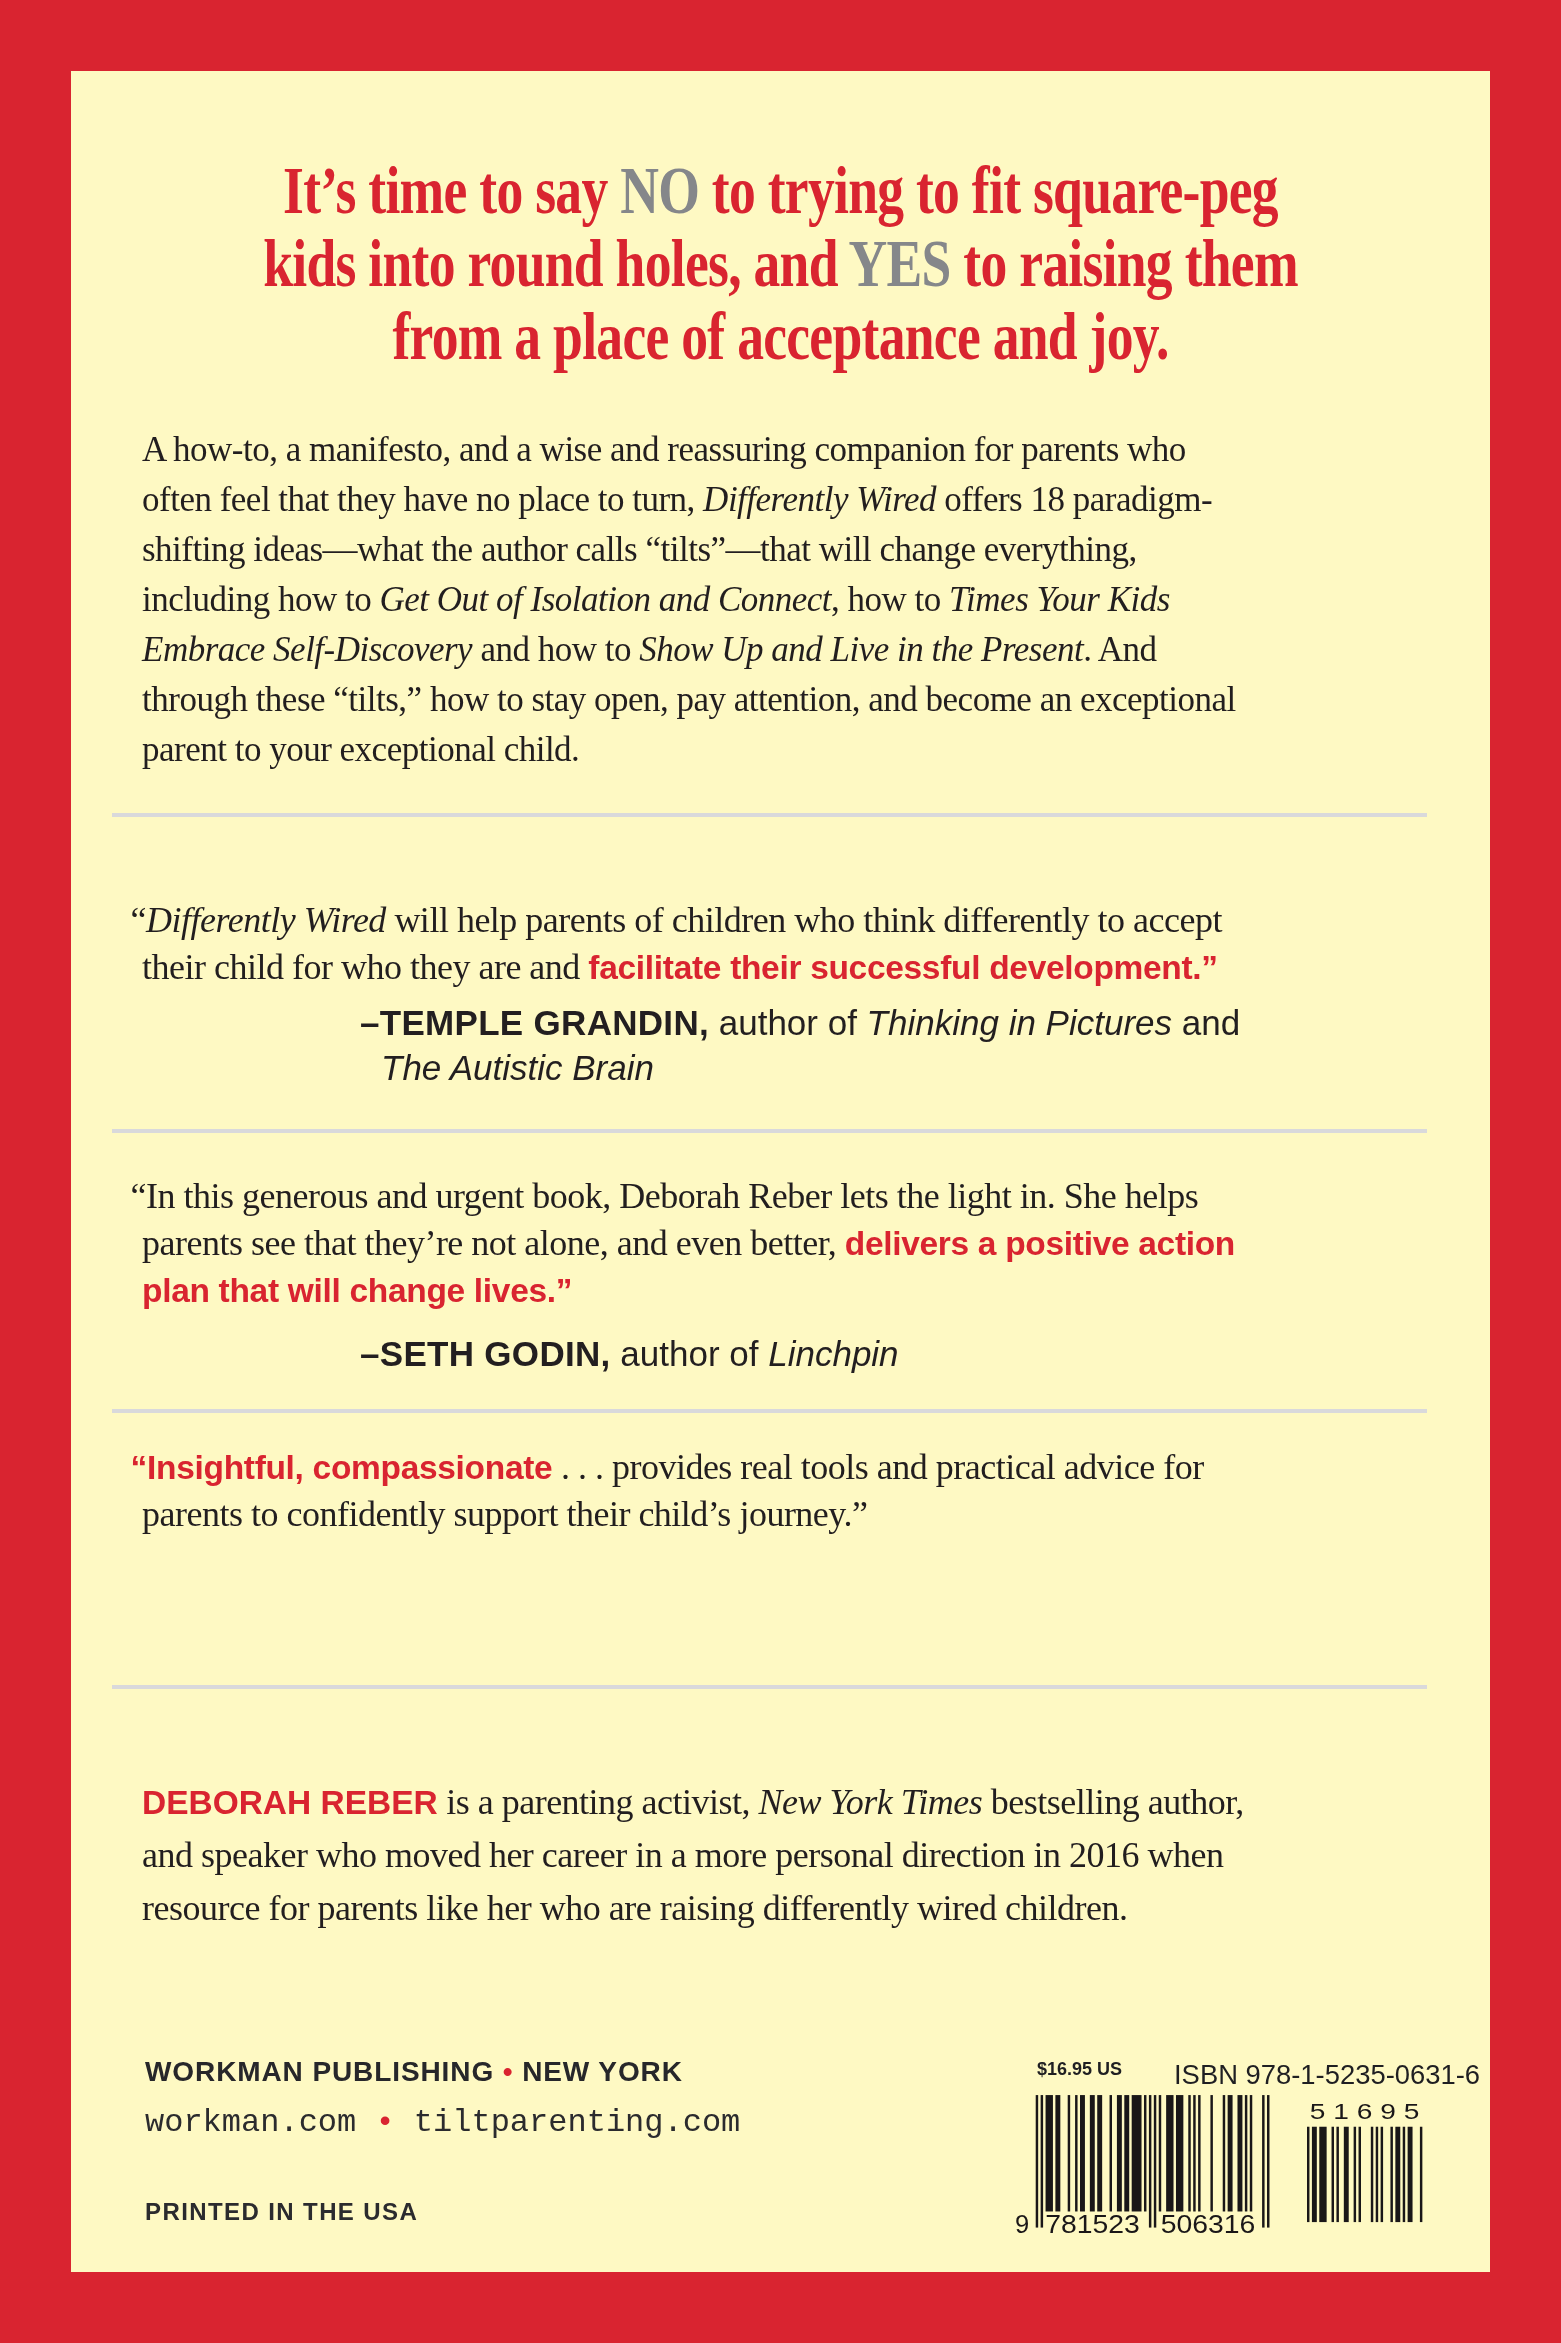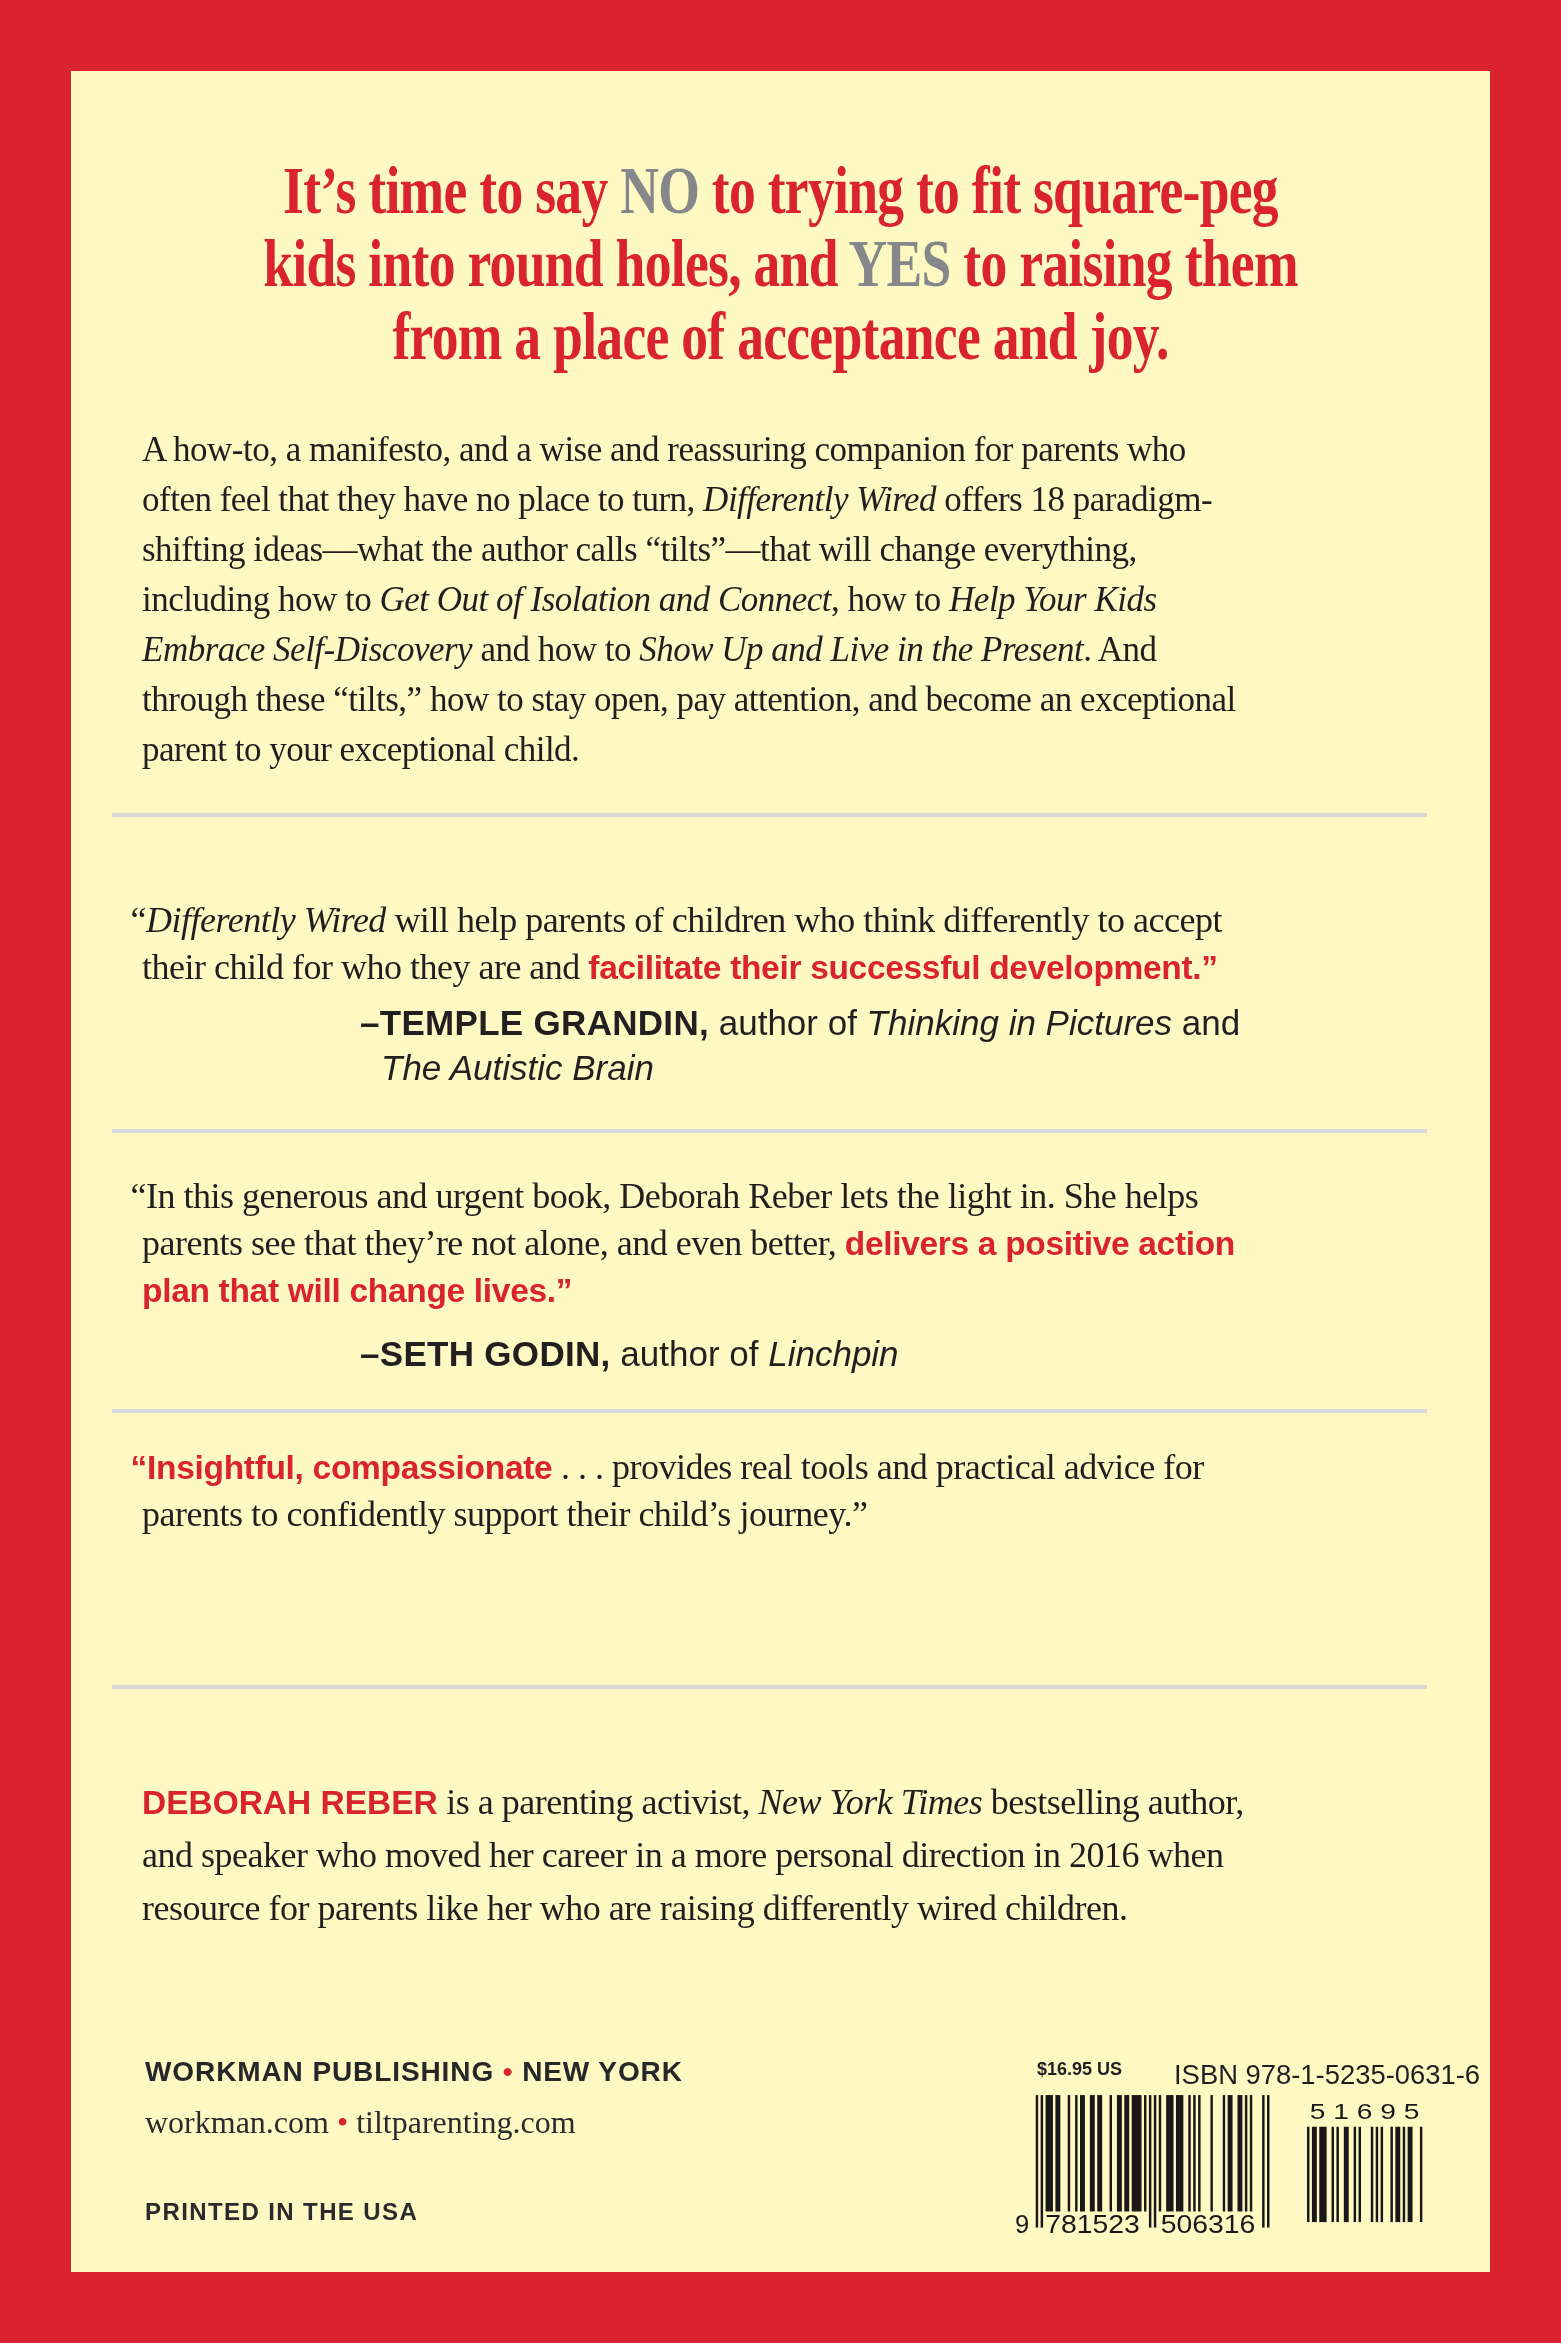--- a/index.html
+++ b/index.html
@@ -66,21 +66,21 @@
   }
   #bio .seg-rb{letter-spacing:0;}
   
   #publisher{
     position:absolute;top:1985px;left:74px;
     font-family:"Liberation Sans", sans-serif;
     font-weight:700;font-size:28px;letter-spacing:0.9px;color:#27272A;
   }
   #websites{
     position:absolute;top:2033px;left:74px;
-    font-family:Liberation Serif, serif;
+    font-family:Liberation Mono, monospace;
     font-size:32px;color:#2B2B2E;
   }
   #printed{
     position:absolute;top:2127px;left:74px;
     font-family:"Liberation Sans", sans-serif;
     font-size:24px;letter-spacing:1.4px;color:#2B2B2E;font-weight:bold;
   }
   
   #price{
     position:absolute;top:1988px;left:966px;
@@ -101,21 +101,21 @@
   <div id="headline">
       <div class="line"><span>It’s time to say </span><span class="seg-g">NO</span><span> to trying to fit square-peg</span></div>
       <div class="line"><span>kids into round holes, and </span><span class="seg-g">YES</span><span> to raising them</span></div>
       <div class="line"><span>from a place of acceptance and joy.</span></div>
     </div>
 
   <div id="intro">
       <div class="line"><span>A how-to, a manifesto, and a wise and reassuring companion for parents who</span></div>
       <div class="line"><span>often feel that they have no place to turn, </span><span class="seg-i">Differently Wired</span><span> offers 18 paradigm-</span></div>
       <div class="line"><span>shifting ideas—what the author calls “tilts”—that will change everything,</span></div>
-      <div class="line"><span>including how to </span><span class="seg-i">Get Out of Isolation and Connect</span><span>, how to </span><span class="seg-i">Help Your Kids</span></div>
+      <div class="line"><span>including how to </span><span class="seg-i">Get Out of Isolation and Connect</span><span>, how to </span><span class="seg-i">Times Your Kids</span></div>
       <div class="line"><span class="seg-i">Embrace Self-Discovery</span><span> and how to </span><span class="seg-i">Show Up and Live in the Present</span><span>. And</span></div>
       <div class="line"><span>through these “tilts,” how to stay open, pay attention, and become an exceptional</span></div>
       <div class="line"><span>parent to your exceptional child.</span></div>
     </div>
 
   <div class="divider" id="div1"></div>
 
   <div class="quote-text" id="quote1">
       <div class="line"><span>“</span><span class="seg-i">Differently Wired</span><span> will help parents of children who think differently to accept</span></div>
       <div class="line"><span>their child for who they are and </span><span class="seg-rb">facilitate their successful development.”</span></div>

